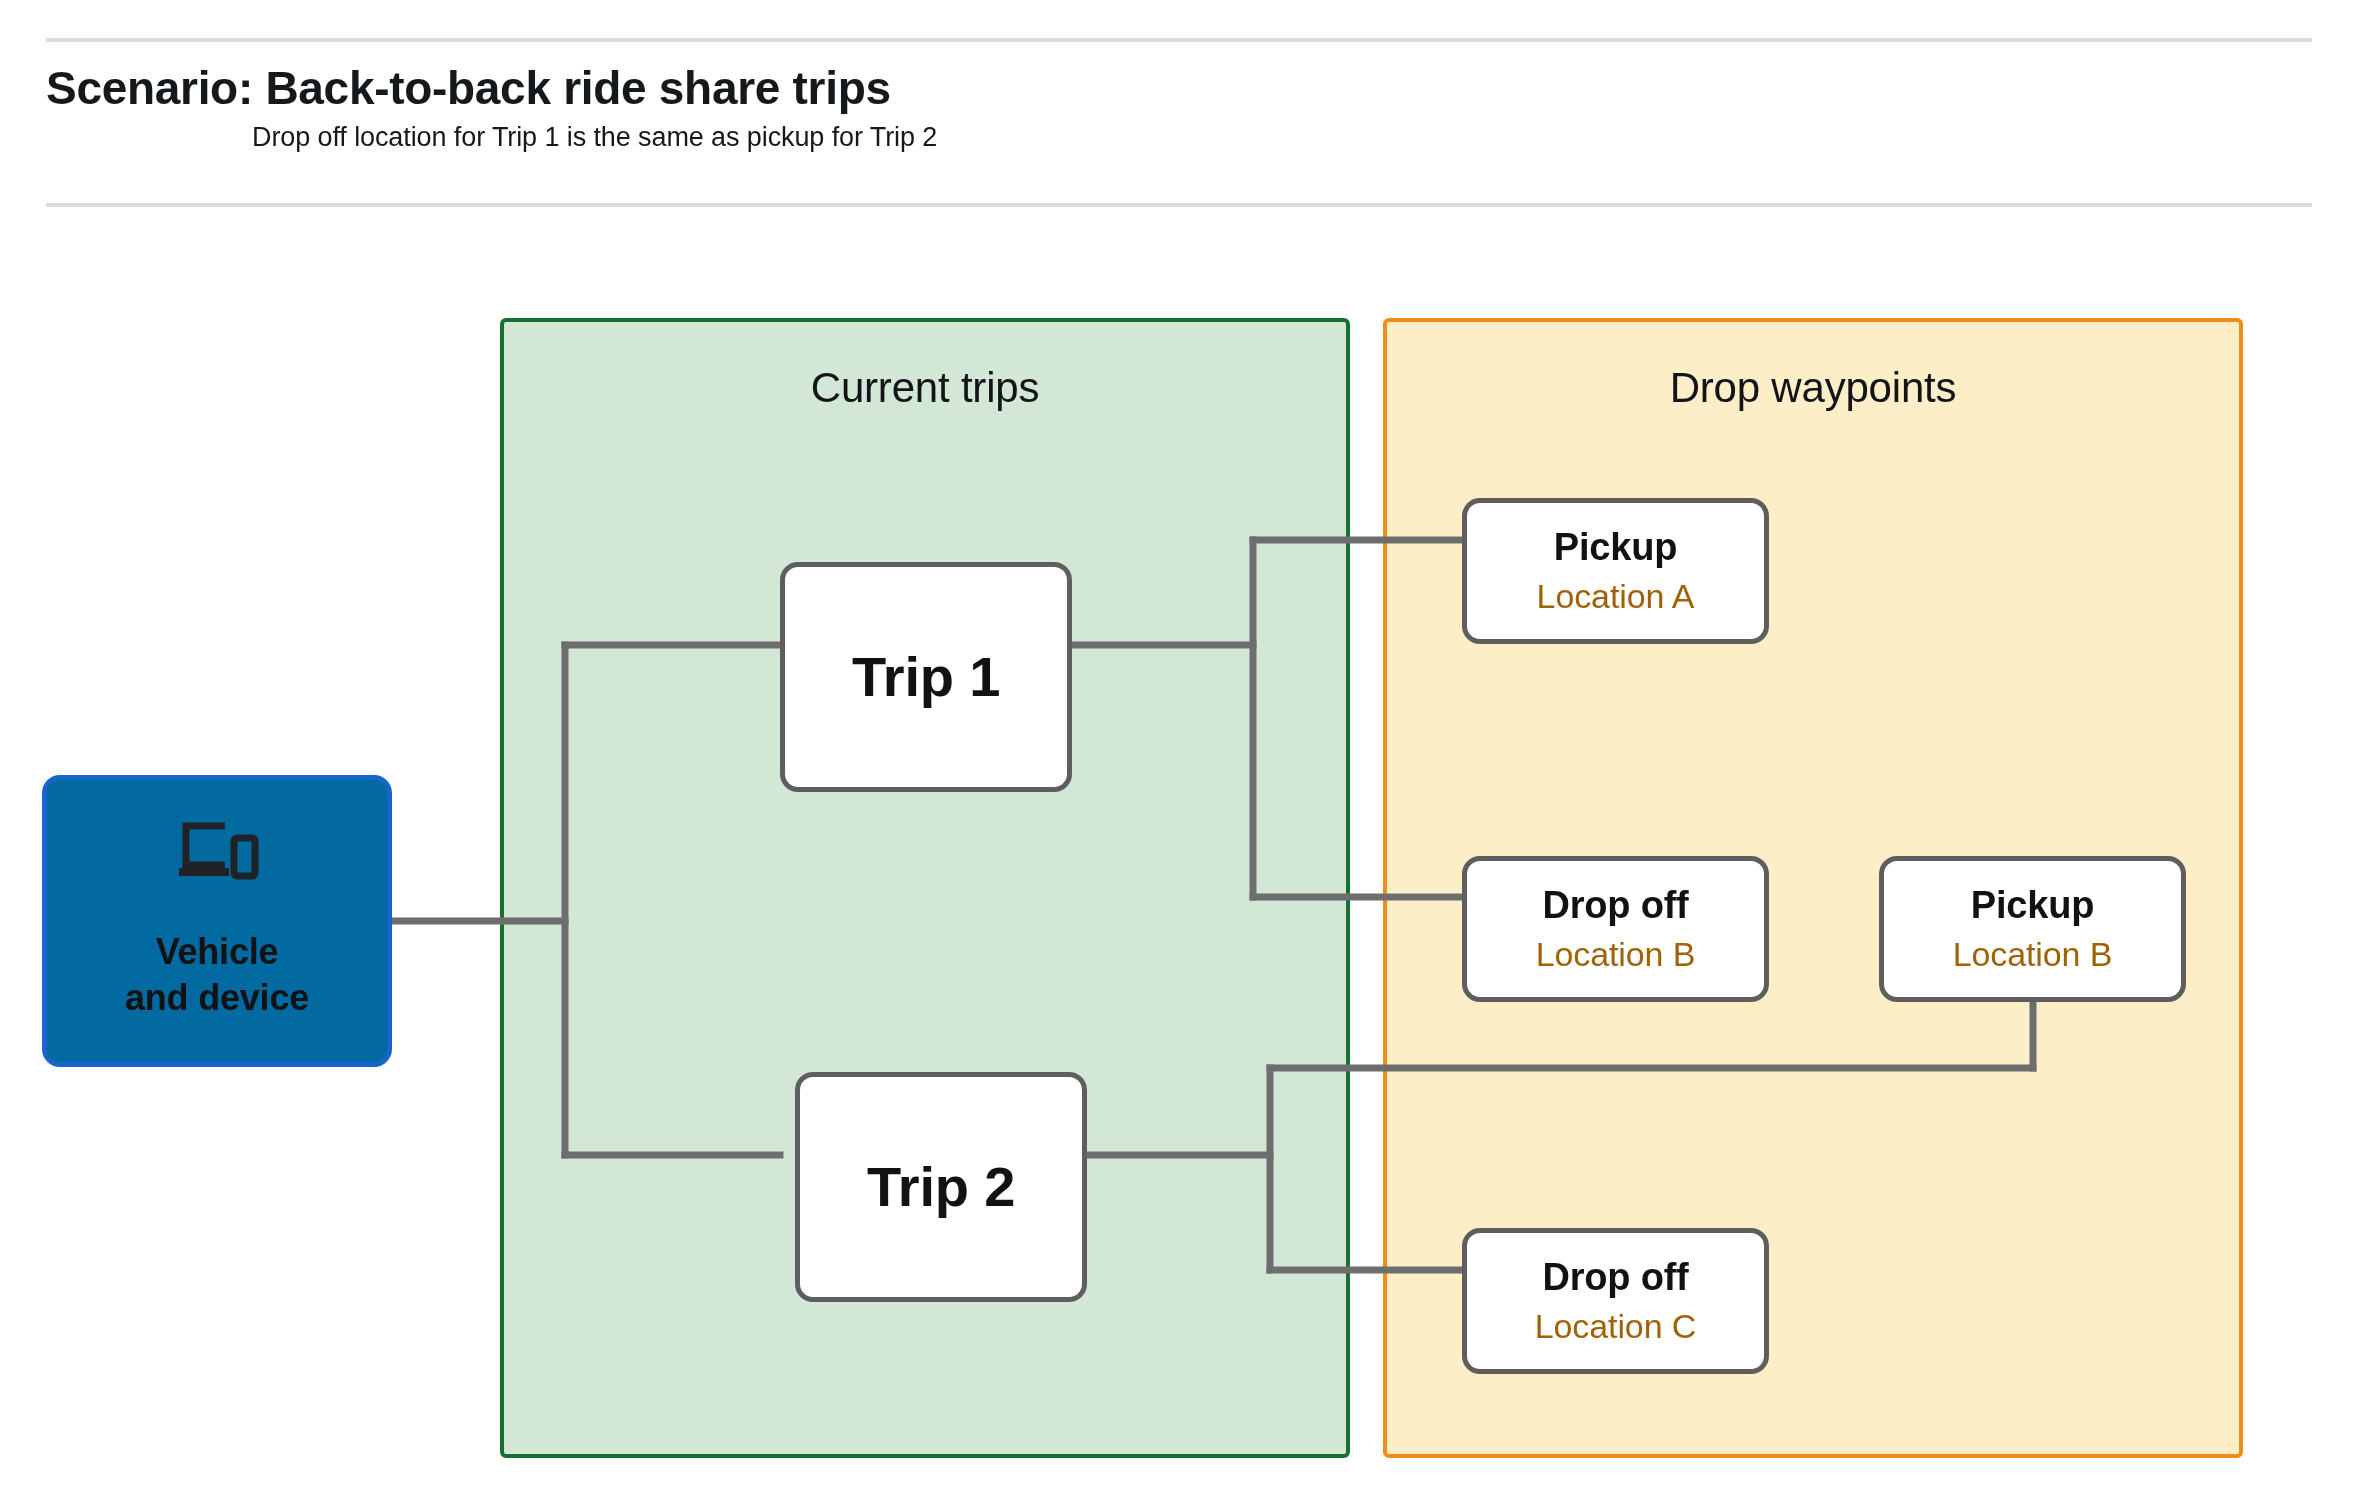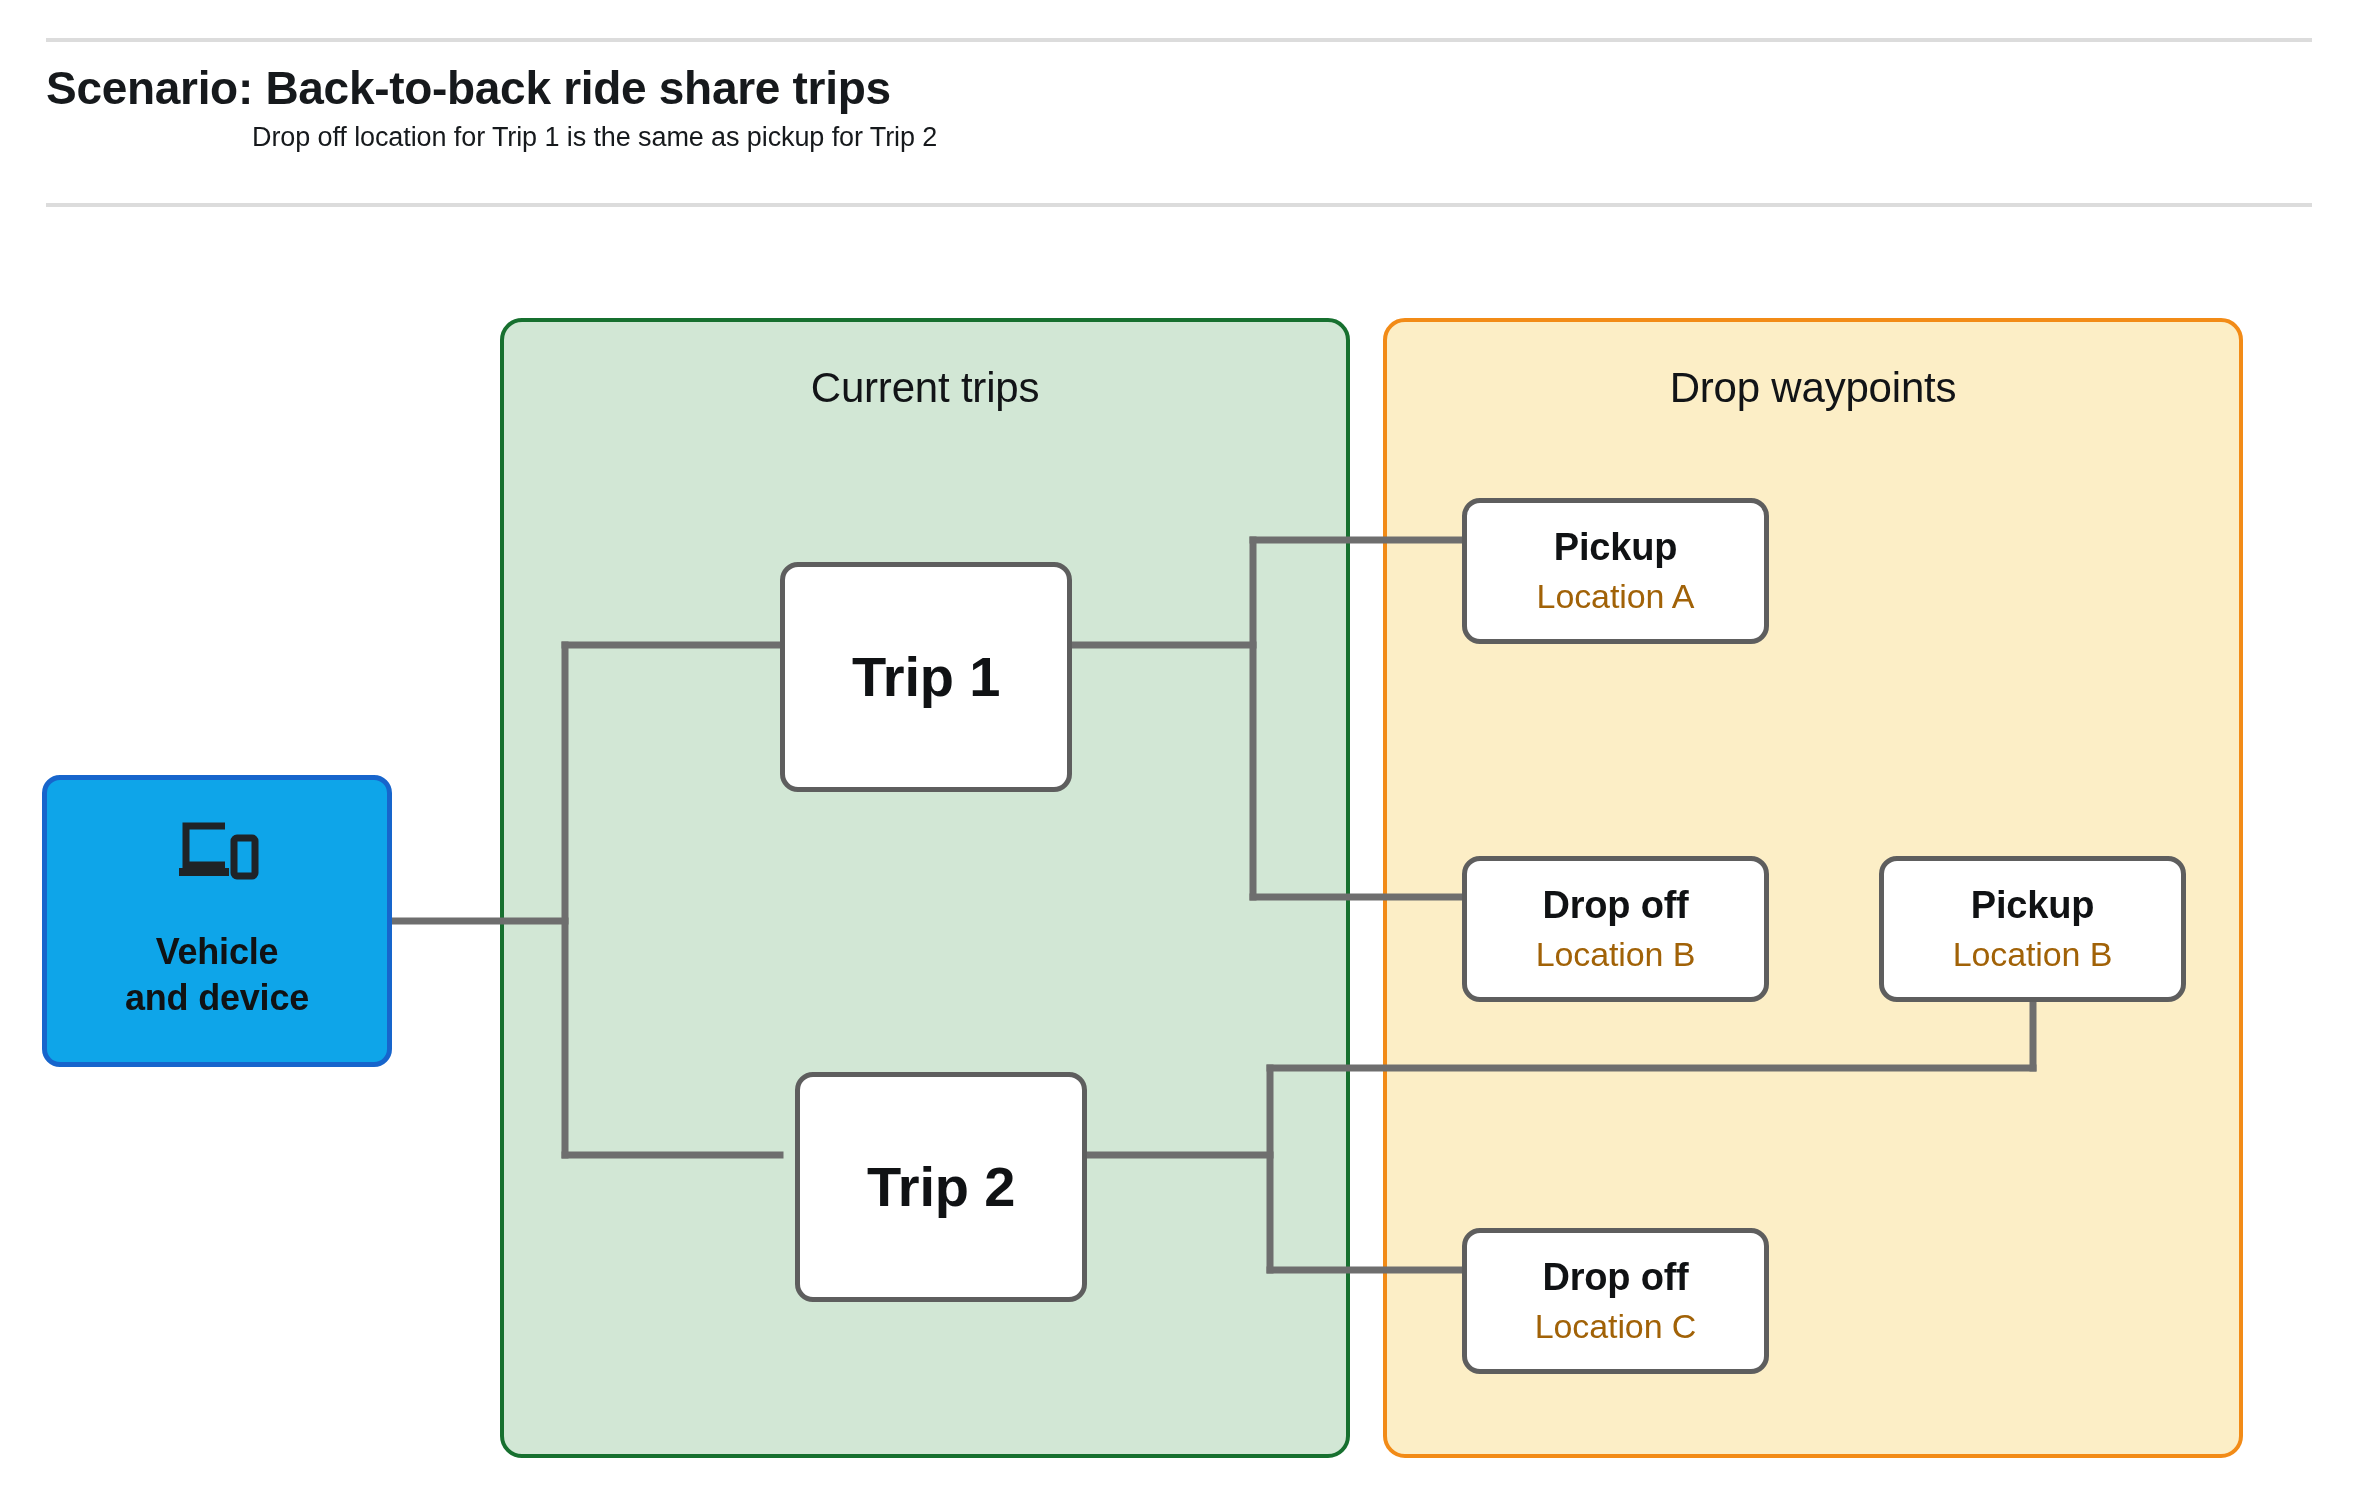--- a/index.html
+++ b/index.html
@@ -53,21 +53,21 @@
   #wires{
     position:absolute;
     left:0;top:0;
     width:2357px;height:1497px;
     pointer-events:none;
   }
 
   
   .group{
     position:absolute;
-    border-radius:22px;
+    border-radius:6px;
     box-sizing:border-box;
   }
   #group-current-trips{
     left:500px;
     top:318px;
     width:850px;
     height:1140px;
     background:#d2e7d5;
     border:4px solid #17702f;
   }
@@ -136,21 +136,21 @@
   #node-dropoff-c  {left:1462px;top:1196px;width:307px;height:146px;}
 
   
   #node-vehicle-device{
     position:absolute;
     left:42px;
     top:775px;
     width:350px;
     height:292px;
     box-sizing:border-box;
-    background:#0ea5e9;
+    background:#0369a1;
     border:5px solid #1765cc;
     border-radius:18px;
     display:flex;
     flex-direction:column;
     align-items:center;
     justify-content:center;
   }
   #devices-icon{
     width:84px;
     height:62px;

